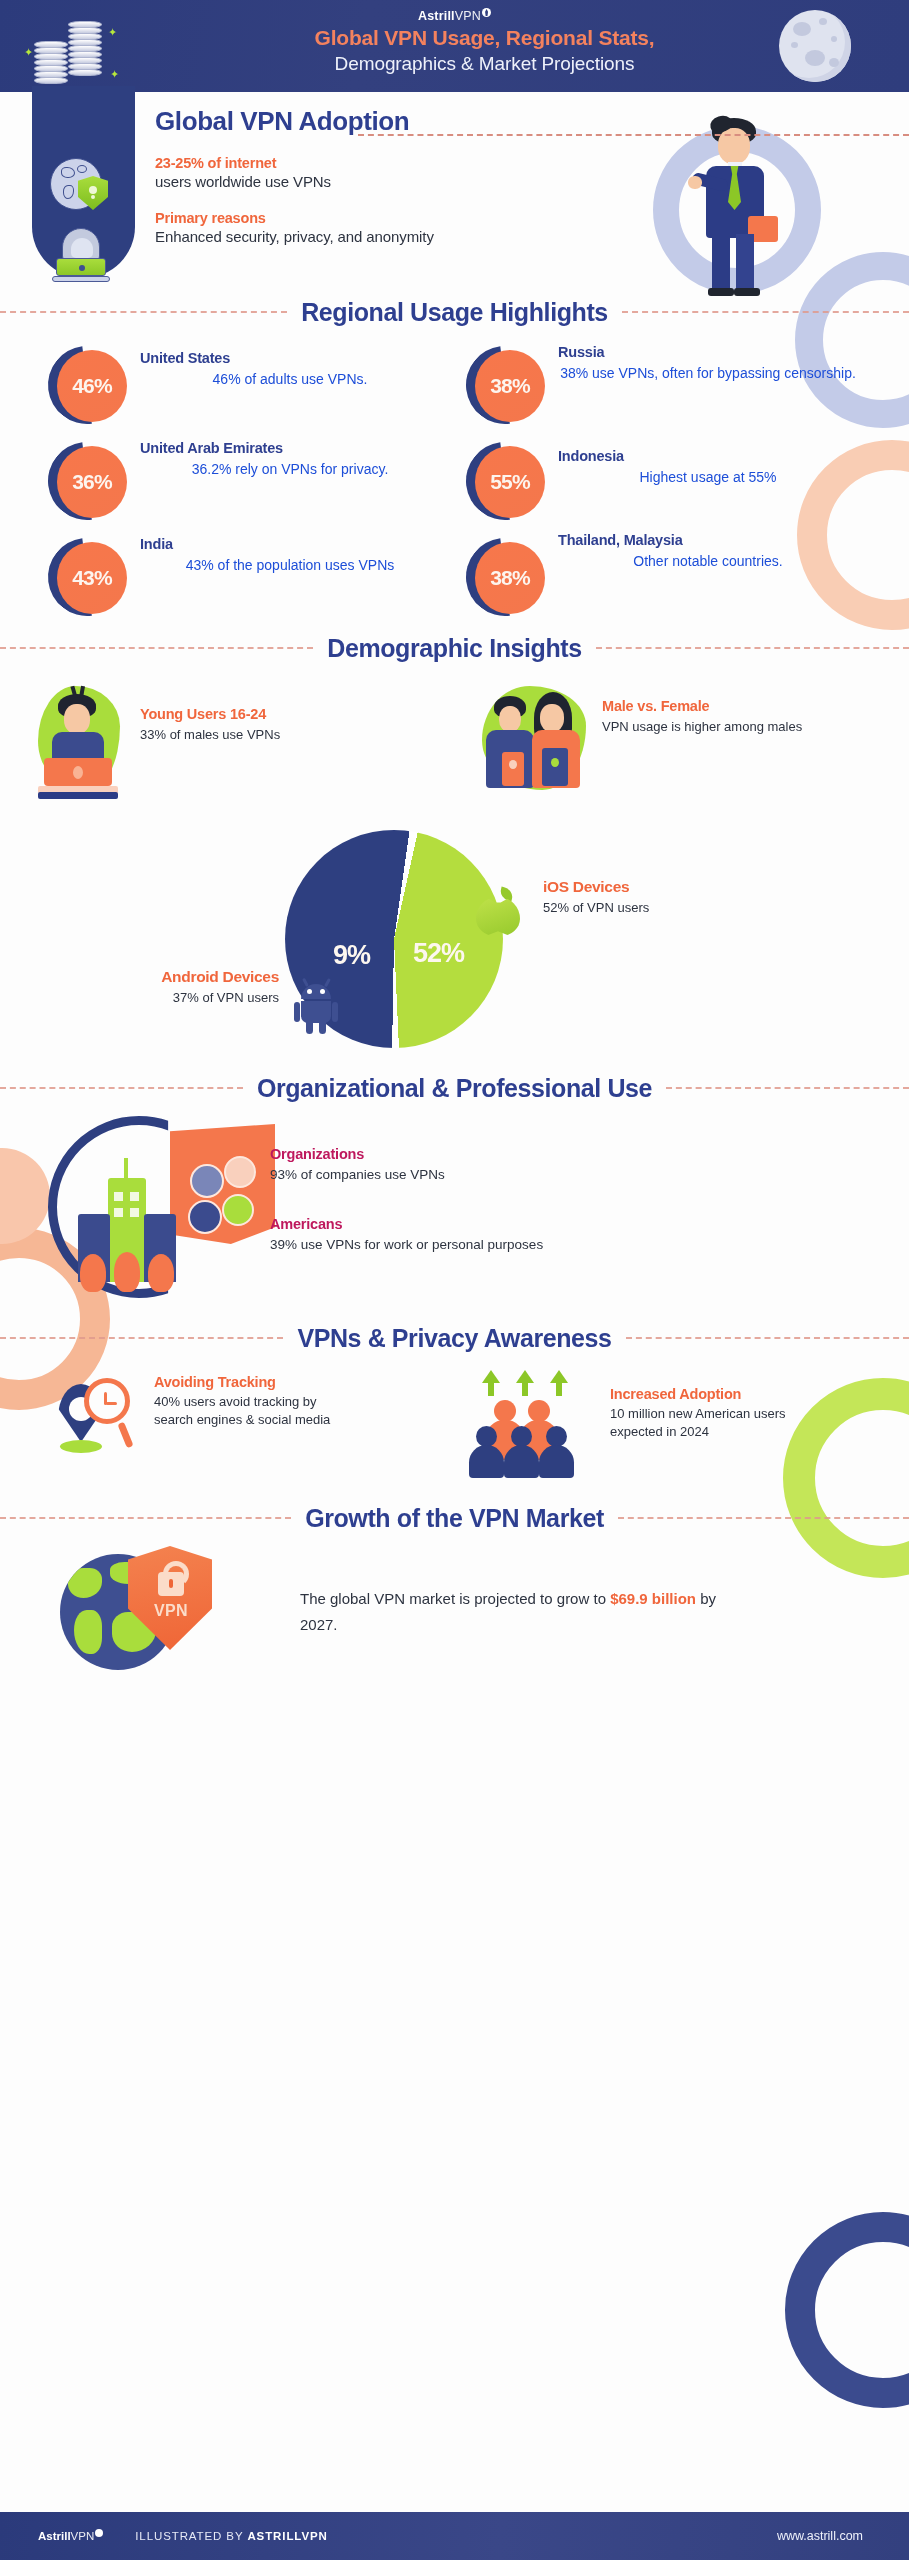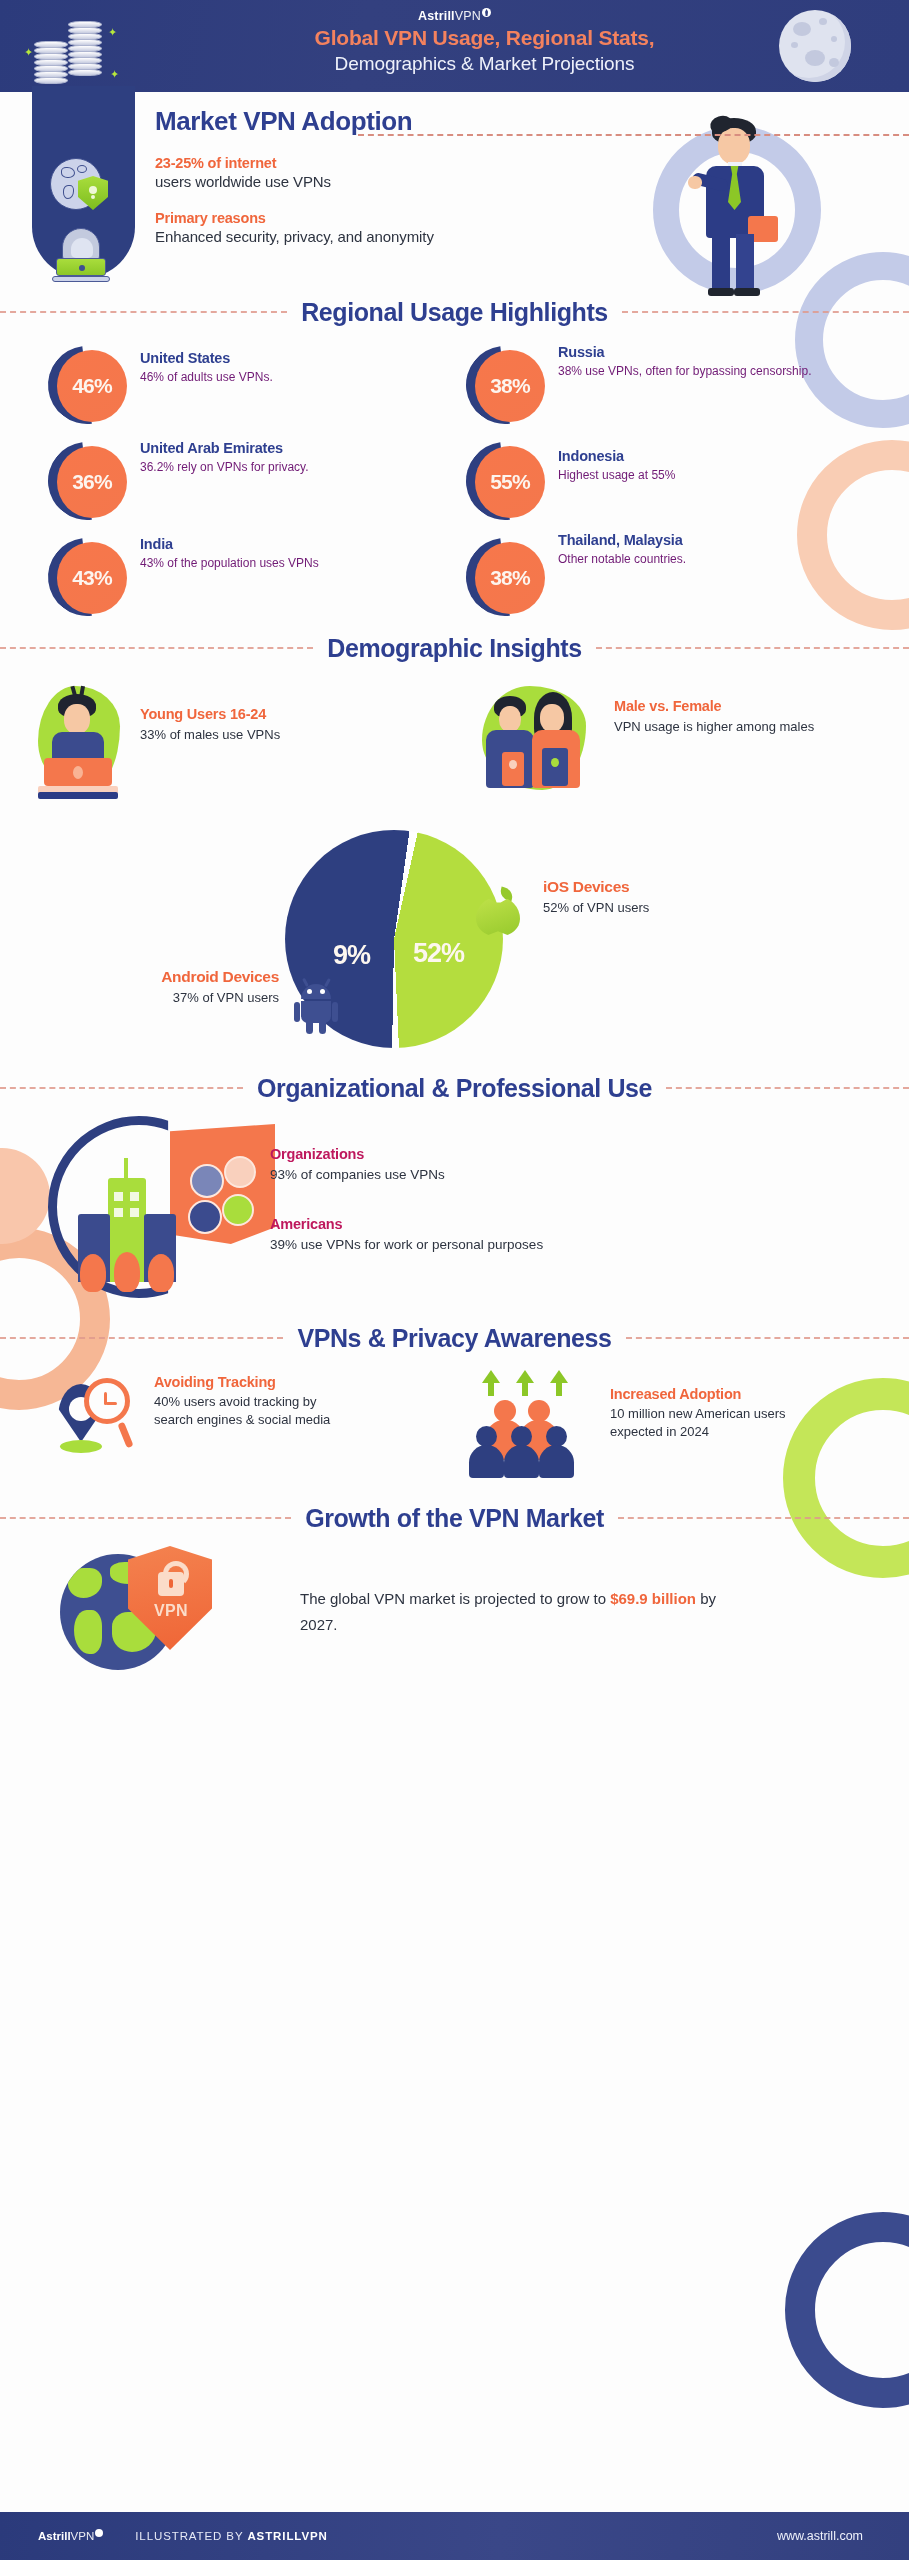--- a/index.html
+++ b/index.html
@@ -228,21 +228,21 @@
   }
   .badge .core span {
     font-size:21px; font-weight:700; color:#fdf5ef;
     letter-spacing:-.8px;
   }
   .reg-txt { position:absolute; left:140px; top:12px; width:300px; }
   .reg-name {
     font-size:14.5px;font-weight:700;color:#2e3f90;letter-spacing:-.2px;
     line-height:1.12;
   }
-  .reg-desc { font-size:12px;color:#701a75;margin-top:3px;line-height:1.45; }
+  .reg-desc { font-size:14px;color:#1d4ed8;margin-top:3px;line-height:1.45;text-align:center; }
 
   
   .demo { position:relative; height:150px; }
   .demo-cell { position:absolute; width:440px; top:14px; }
   .demo-art {
     position:absolute; left:14px; top:0; width:110px; height:118px;
   }
   .blob {
     position:absolute; left:14px; top:4px; width:82px;height:106px;
     background:#a9dd3c; border-radius:46% 54% 42% 58%/52% 38% 62% 48%;
@@ -526,21 +526,21 @@
       <div style="position:absolute;left:60px;top:102px;width:30px;height:26px;background:#f4774c;border-radius:3px"></div>
       <div style="position:absolute;left:24px;top:120px;width:18px;height:58px;background:#2c3c86;border-radius:0 0 4px 4px"></div>
       <div style="position:absolute;left:48px;top:120px;width:18px;height:58px;background:#33438f;border-radius:0 0 4px 4px"></div>
       <div style="position:absolute;left:20px;top:174px;width:26px;height:8px;background:#20252f;border-radius:3px"></div>
       <div style="position:absolute;left:46px;top:174px;width:26px;height:8px;background:#20252f;border-radius:3px"></div>
     </div>
 
     <div class="adopt-dash"></div>
 
     <div class="adopt-body">
-      <div class="adopt-title">Market VPN Adoption</div>
+      <div class="adopt-title">Global VPN Adoption</div>
       <div>
         <div class="stat-h">23-25% of internet</div>
         <div class="stat-p">users worldwide use VPNs</div>
       </div>
       <div class="adopt-block2">
         <div class="stat-h">Primary reasons</div>
         <div class="stat-p">Enhanced security, privacy, and anonymity</div>
       </div>
     </div>
   </div>
@@ -667,21 +667,21 @@
         <div class="face" style="left:27px;top:24px;width:22px;height:26px"></div>
         <div class="torso" style="left:14px;top:48px;width:48px;height:58px;background:#3b4b8e"></div>
         <div class="hair" style="left:62px;top:10px;width:38px;height:52px;border-radius:50% 50% 30% 30%"></div>
         <div class="face" style="left:68px;top:22px;width:24px;height:28px"></div>
         <div class="torso" style="left:60px;top:48px;width:48px;height:58px;background:#f4774c"></div>
         <div style="position:absolute;left:30px;top:70px;width:22px;height:34px;background:#f4774c;border-radius:3px"></div>
         <div style="position:absolute;left:37px;top:78px;width:8px;height:9px;background:#f9d0bd;border-radius:50%"></div>
         <div style="position:absolute;left:70px;top:66px;width:26px;height:38px;background:#3b4b8e;border-radius:3px"></div>
         <div style="position:absolute;left:79px;top:76px;width:8px;height:9px;background:#a9dd3c;border-radius:50%"></div>
       </div>
-      <div class="demo-txt" style="left:156px;top:16px;width:250px">
+      <div class="demo-txt" style="left:144px;top:16px;width:250px">
         <div class="demo-h">Male vs. Female</div>
         <div class="demo-p">VPN usage is higher among males</div>
       </div>
     </div>
   </div>
 
 
   <div class="devices">
     <div class="pie"></div>
     <div class="pie-l" style="left:333px;top:122px">9%</div>

